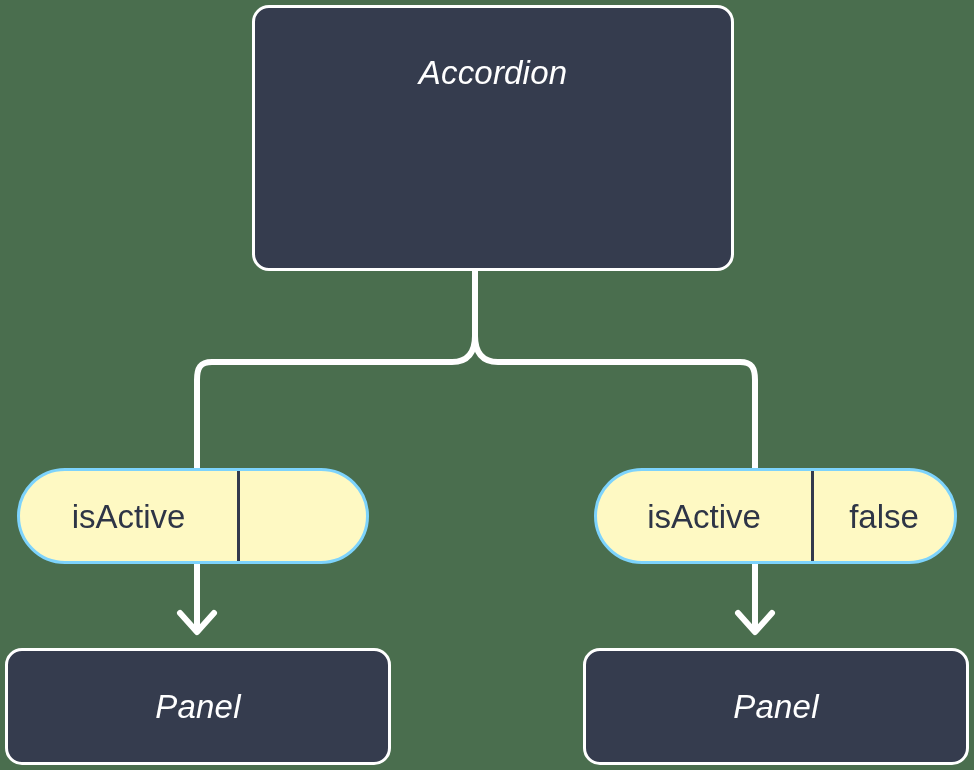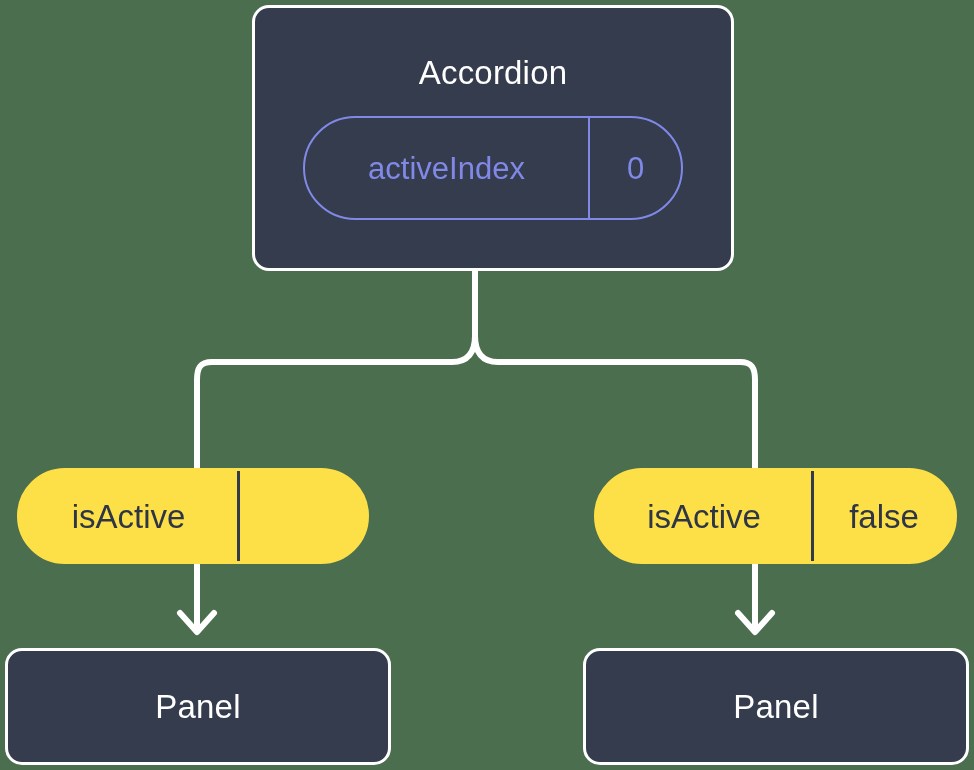--- a/index.html
+++ b/index.html
@@ -34,20 +34,21 @@
   .node-box {
     position: absolute;
     z-index: 2;
     box-sizing: border-box;
     background: #353c4e;
     border: 3px solid #ffffff;
     border-radius: 17px;
     display: flex;
     align-items: center;
     justify-content: center;
+    font-style: italic;
   }
   .node-box.with-prop {
     flex-direction: column;
     justify-content: flex-start;
   }
   .node-title {
     color: #ffffff;
     font-size: 33px;
     font-weight: 500;
     letter-spacing: 0.2px;
@@ -101,22 +102,22 @@
   .pill.outline .pill-key,
   .pill.outline .pill-value {
     color: #8189e8;
   }
   .pill.outline .pill-key {
     border-right: 2px solid #8189e8;
   }
 
   
   .pill.filled {
-    border: 3px solid #fde047;
-    background: #fde047;
+    border: 3px solid #7dd3fc;
+    background: #fef9c3;
   }
   .pill.filled .pill-key,
   .pill.filled .pill-value {
     color: #2e3546;
   }
   .pill.filled .pill-key {
     border-right: 3px solid #333a4d;
   }
 
   #pill-active-index {
@@ -172,24 +173,20 @@
     <path d="M 180 613 L 197 632 L 214 613" fill="none" stroke="#ffffff" stroke-width="6" stroke-linecap="round" stroke-linejoin="round"></path>
 
     <path d="M 755 560 L 755 628" fill="none" stroke="#ffffff" stroke-width="6" stroke-linecap="butt"></path>
     <path d="M 738 613 L 755 632 L 772 613" fill="none" stroke="#ffffff" stroke-width="6" stroke-linecap="round" stroke-linejoin="round"></path>
   </svg>
 
   <div id="node-accordion" class="node-box with-prop">
     <div class="node-title">Accordion</div>
   </div>
 
-  <div id="pill-active-index" class="pill outline">
-    <span class="pill-key">activeIndex</span>
-    <span class="pill-value">0</span>
-  </div>
 
   <div id="pill-is-active-left" class="pill filled">
     <span class="pill-key">isActive</span>
   </div>
 
   <div id="node-panel-left" class="node-box">
     <div class="node-title">Panel</div>
   </div>
 
   <div id="pill-is-active-right" class="pill filled">

